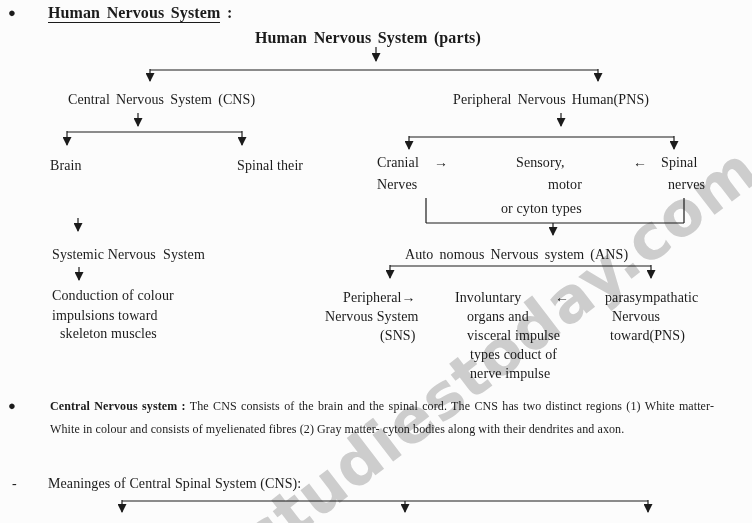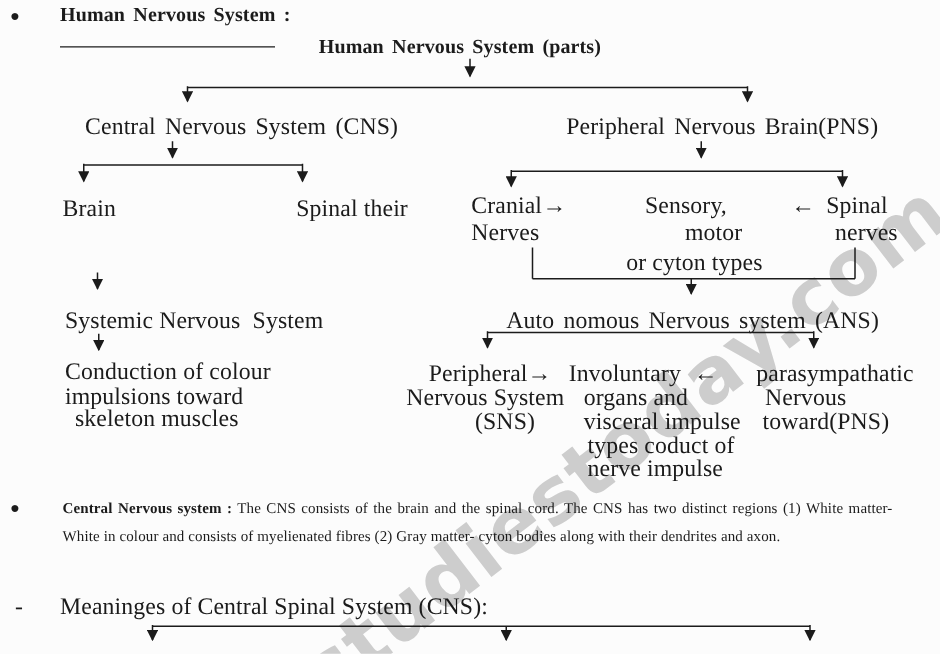--- a/index.html
+++ b/index.html
@@ -2,27 +2,27 @@
 <html><head>
 <meta charset="utf-8">
 <style>
   html,body{margin:0;padding:0;}
   body{
     width:752px;height:523px;position:relative;overflow:hidden;
     background:#fcfcfc;color:#1b1b1b;
     font-family:"Liberation Serif",serif;
   }
   .t{
-    position:absolute;white-space:pre;font-size:19px;line-height:1.1;
+    position:absolute;white-space:pre;font-size:14px;line-height:1.1;
     z-index:2;letter-spacing:.1px;
   }
   .b{font-weight:bold;}
   .h{font-size:16px;}
   .ws{word-spacing:2.5px;}
-  .u{border-bottom:1.7px solid currentColor;padding-bottom:16px;}
+  .u{border-bottom:1.7px solid currentColor;padding-bottom:1px;}
   #connectors{position:absolute;left:0;top:0;z-index:1;}
   #para{
     position:absolute;left:50px;top:395px;width:664px;z-index:2;
     font-size:12px;line-height:22.6px;text-align:justify;letter-spacing:.1px;
   }
   #wm{
     position:absolute;left:250px;top:514px;z-index:0;
     font-family:"DejaVu Sans",sans-serif;font-weight:bold;
     font-size:62px;line-height:62px;color:#cdcdcd;white-space:nowrap;
     transform:rotate(-37.5deg);transform-origin:0 50%;
@@ -77,21 +77,21 @@
     <line x1="405" y1="501" x2="405" y2="512" marker-end="url(#arr)"></line>
     <line x1="648" y1="500" x2="648" y2="512" marker-end="url(#arr)"></line>
   </g>
 </svg>
 
 <span class="t" style="left:8px;top:6px;font-size:13px">●</span>
 <span class="t b h ws" style="left:48px;top:4px"><span class="u">Human Nervous System</span><span> :</span></span>
 
 <span class="t b h ws" style="left:255px;top:29px">Human Nervous System (parts)</span>
 <span class="t ws" style="left:68px;top:92px">Central Nervous System (CNS)</span>
-<span class="t ws" style="left:453px;top:92px">Peripheral Nervous Brain(PNS)</span>
+<span class="t ws" style="left:453px;top:92px">Peripheral Nervous Human(PNS)</span>
 
 <span class="t" style="left:50px;top:158px">Brain</span>
 <span class="t" style="left:237px;top:158px">Spinal their</span>
 
 <span class="t" style="left:377px;top:155px">Cranial</span>
 <span class="t" style="left:434px;top:155px">→</span>
 <span class="t" style="left:516px;top:155px">Sensory,</span>
 <span class="t" style="left:633px;top:155px">←</span>
 <span class="t" style="left:661px;top:155px">Spinal</span>
 <span class="t" style="left:377px;top:177px">Nerves</span>

